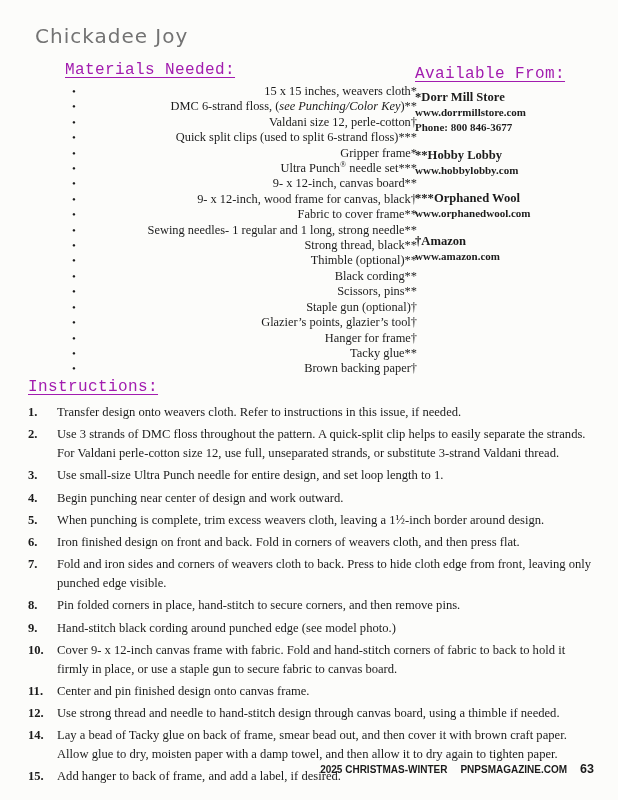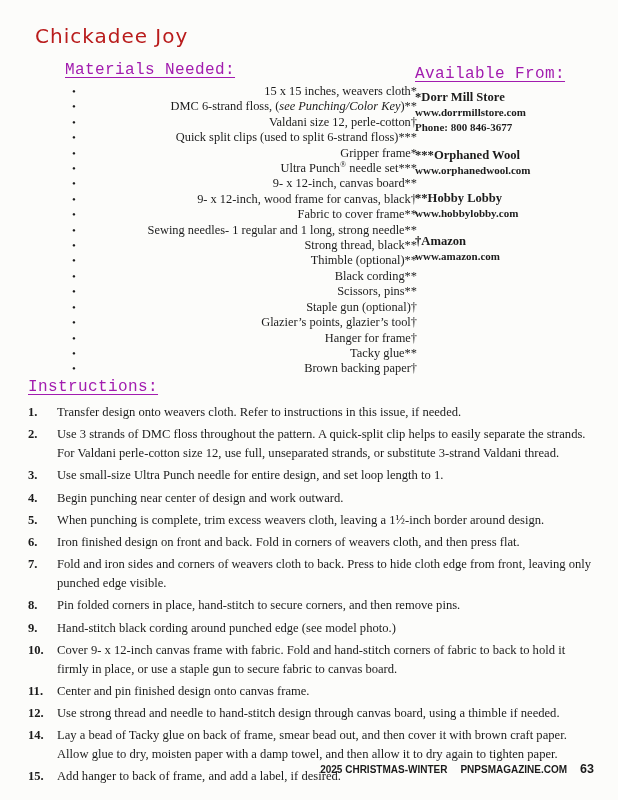--- a/index.html
+++ b/index.html
@@ -12,21 +12,21 @@
     font-family:"Liberation Serif", serif;
     overflow:hidden;
     box-shadow:0 0 4px rgba(0,0,0,.2);
   }
   
   .script-title{
     font-family:"DejaVu Sans", sans-serif;
     font-weight:400;
     font-size:20px;
     letter-spacing:1px;
-    color:#b91c1c;
+    color:#737373;
   }
   .script-h{
     font-family:Liberation Mono, monospace;
     font-weight:400;
     font-size:16px;
     letter-spacing:.4px;
     color:#a21caf;
     text-decoration:underline;
     text-underline-offset:3px;
     display:inline-block;
@@ -165,26 +165,26 @@
 
   <div class="available">
     <span class="script-h">Available From:</span>
     <div class="vendor-list">
         <div class="vendor">
           <div class="vname">*Dorr Mill Store</div>
           <div class="vline">www.dorrmillstore.com</div>
           <div class="vline">Phone: 800 846-3677</div>
         </div>
         <div class="vendor">
+          <div class="vname">**Hobby Lobby</div>
+          <div class="vline">www.hobbylobby.com</div>
+        </div>
+        <div class="vendor">
           <div class="vname">***Orphaned Wool</div>
           <div class="vline">www.orphanedwool.com</div>
-        </div>
-        <div class="vendor">
-          <div class="vname">**Hobby Lobby</div>
-          <div class="vline">www.hobbylobby.com</div>
         </div>
         <div class="vendor">
           <div class="vname">†Amazon</div>
           <div class="vline">www.amazon.com</div>
         </div>
       </div>
   </div>
 
   <div class="instructions">
     <span class="script-h">Instructions:</span>

